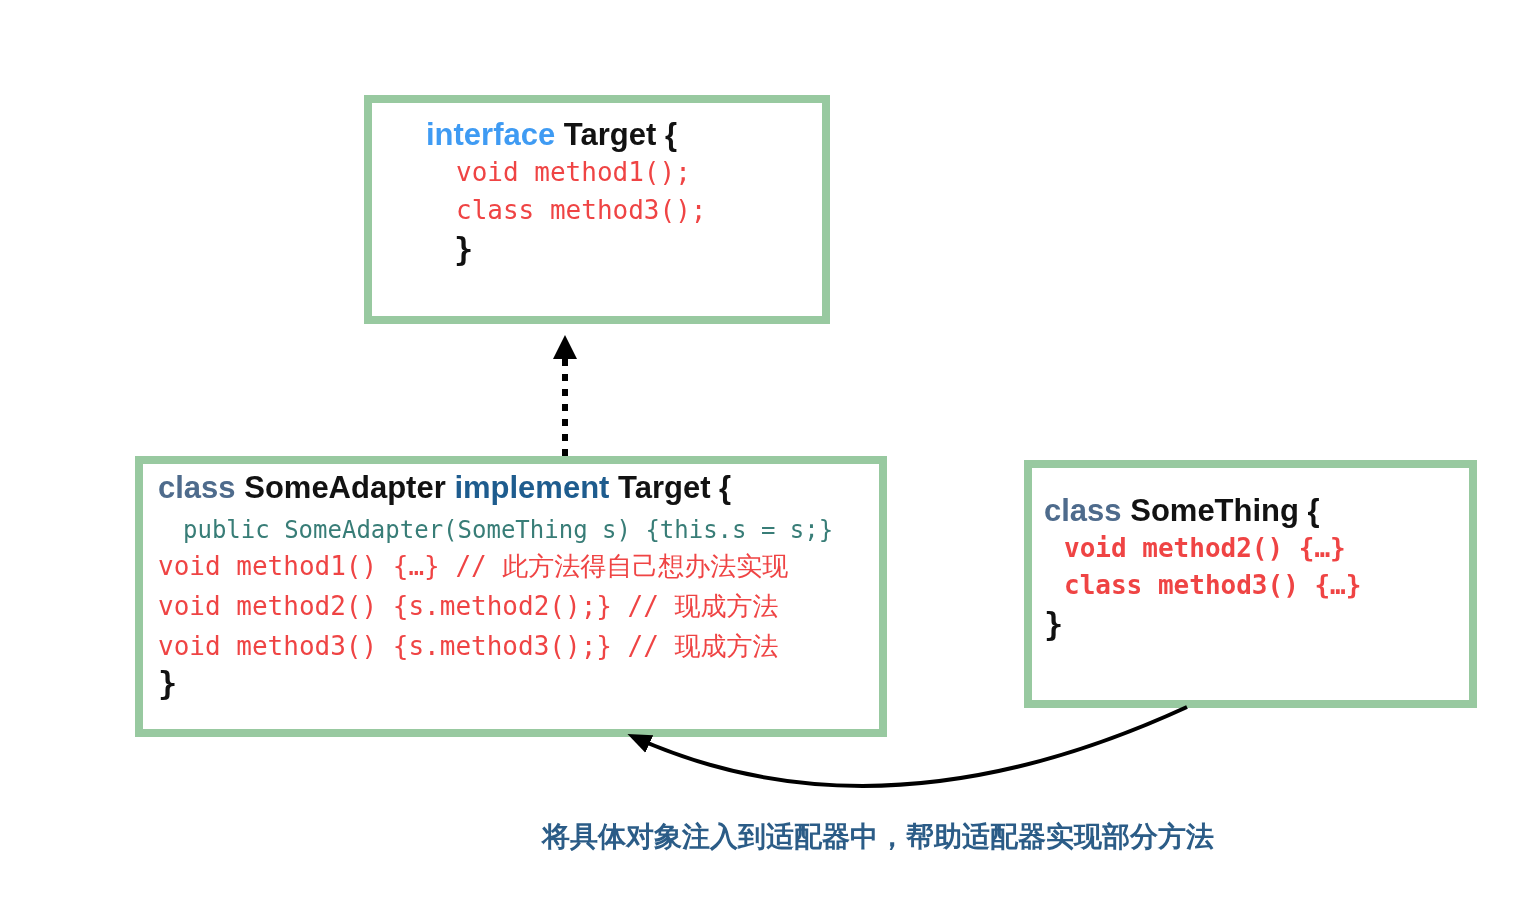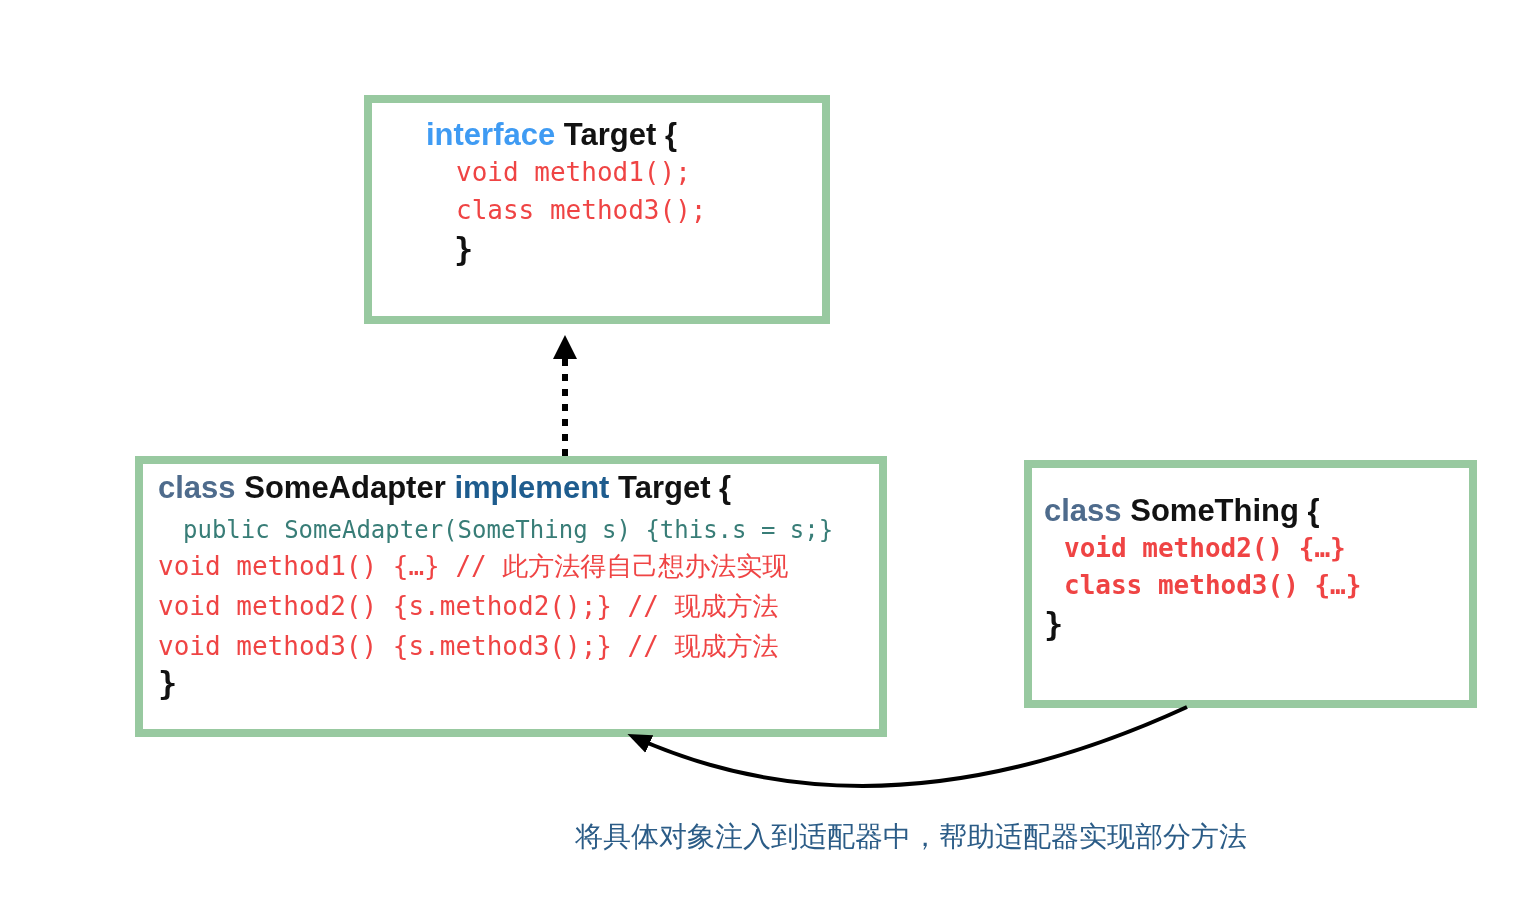--- a/index.html
+++ b/index.html
@@ -69,24 +69,24 @@
     font-weight: bold;
     font-size: 32px;
     line-height: 34px;
     color: #111111;
   }
   .target-box .close-brace { margin-left: 28px; line-height: 40px; }
   .something-box .close-brace { line-height: 40px; }
 
   .caption {
     position: absolute;
-    left: 575px;
+    left: 542px;
     top: 818px;
     font-size: 28px;
-    font-weight: normal;
+    font-weight: bold;
     color: var(--c-caption, #2b5c87);
     white-space: nowrap;
   }
 
   .arrows-layer {
     position: absolute;
     left: 0; top: 0;
     width: 1522px;
     height: 908px;
     pointer-events: none;

